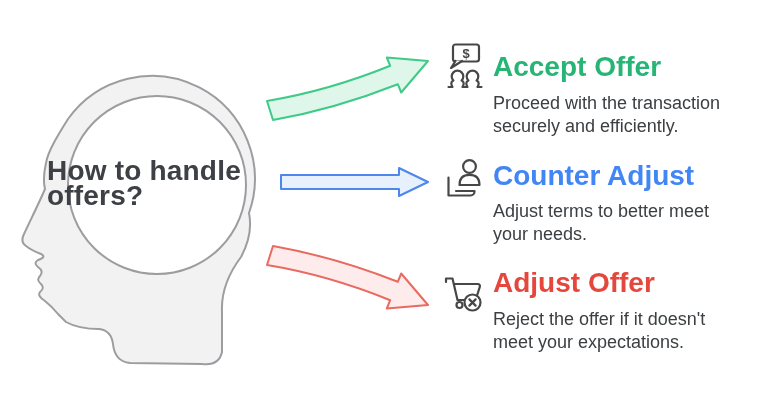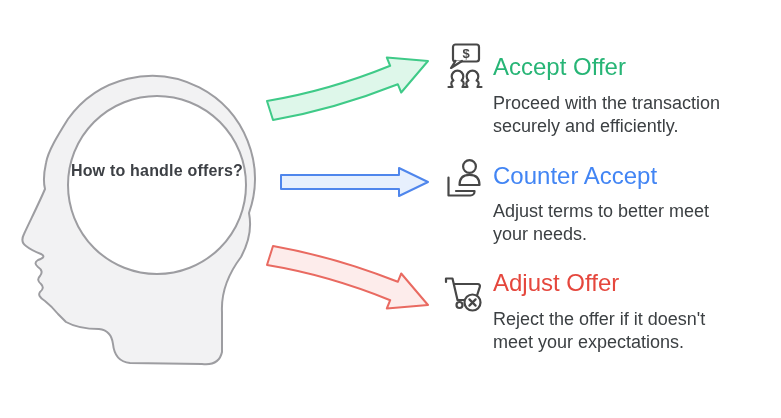--- a/index.html
+++ b/index.html
@@ -11,33 +11,33 @@
     background: #ffffff;
     overflow: hidden;
     font-family: "Liberation Sans", sans-serif;
   }
   .bg-svg { position: absolute; left: 0; top: 0; }
   .question {
     position: absolute;
     left: 47px;
     top: 158px;
     width: 220px;
-    text-align: center;
-    font-size: 16px;
+    text-align: left;
+    font-size: 28px;
     font-weight: bold;
     line-height: 25px;
     letter-spacing: 0.2px;
   }
   .option { position: absolute; left: 441px; width: 330px; }
   .option .icon { position: absolute; display: block; }
   .option .title {
     position: absolute;
     left: 52px;
-    font-size: 24px;
-    font-weight: normal;
+    font-size: 28px;
+    font-weight: bold;
     line-height: 24px;
     white-space: nowrap;
   }
   .option .desc {
     position: absolute;
     left: 52px;
     width: 290px;
     font-size: 18px;
     line-height: 23px;
     white-space: pre-line;
@@ -121,21 +121,21 @@
   </div>
 
   <div class="option row-counter">
     <span class="icon" style="color: rgb(71, 71, 71);">
       <svg width="44" height="44" viewBox="0 0 44 44" fill="none" stroke="currentColor" stroke-width="2.2" stroke-linecap="round" stroke-linejoin="round">
         <circle cx="27.5" cy="9.5" r="6.4"></circle>
         <path d="M17.5,28 C17.5,20 21.5,17.8 27.5,17.8 C33.5,17.8 37.5,20 37.5,28 Z"></path>
         <path d="M6.5,20.5 L6.5,38.5 L28.5,38.5 A4,4 0 0 0 32.5,34.5 L32.5,34 L14,34"></path>
       </svg>
     </span>
-    <div class="title" style="color: rgb(66, 133, 244);">Counter Accept</div>
+    <div class="title" style="color: rgb(66, 133, 244);">Counter Adjust</div>
     <div class="desc" style="color: rgb(60, 64, 67);">Adjust terms to better meet
 your needs.</div>
   </div>
 
   <div class="option row-decline">
     <span class="icon" style="color: rgb(71, 71, 71);">
       <svg width="46" height="46" viewBox="0 0 46 46" fill="none" stroke="currentColor" stroke-width="2.2" stroke-linecap="round" stroke-linejoin="round">
         <path d="M5,11 L5,7.5 L11.5,7.5 L16.5,29 L28,29"></path>
         <path d="M13.5,13 L36.8,13 C38.4,13 39.3,14.4 38.8,15.9 L36.2,24"></path>
         <circle cx="18.5" cy="34" r="3"></circle>

